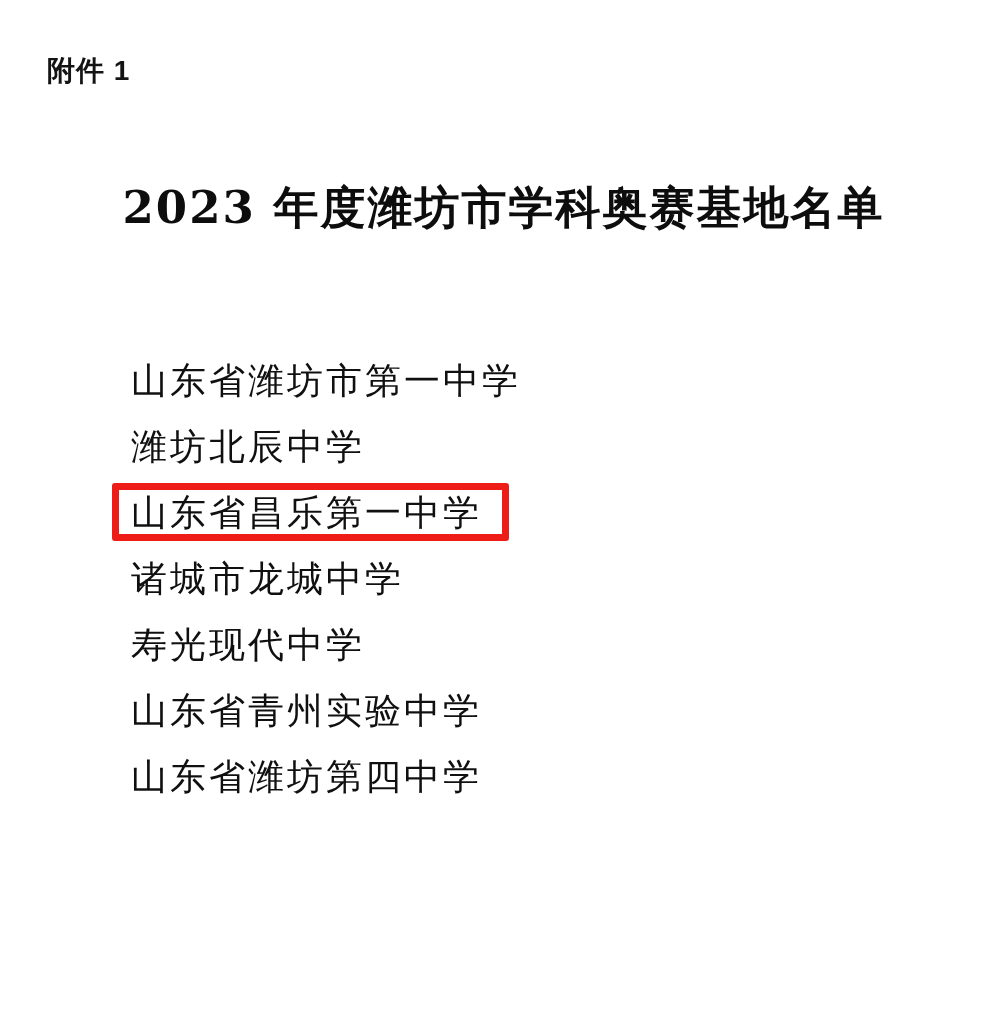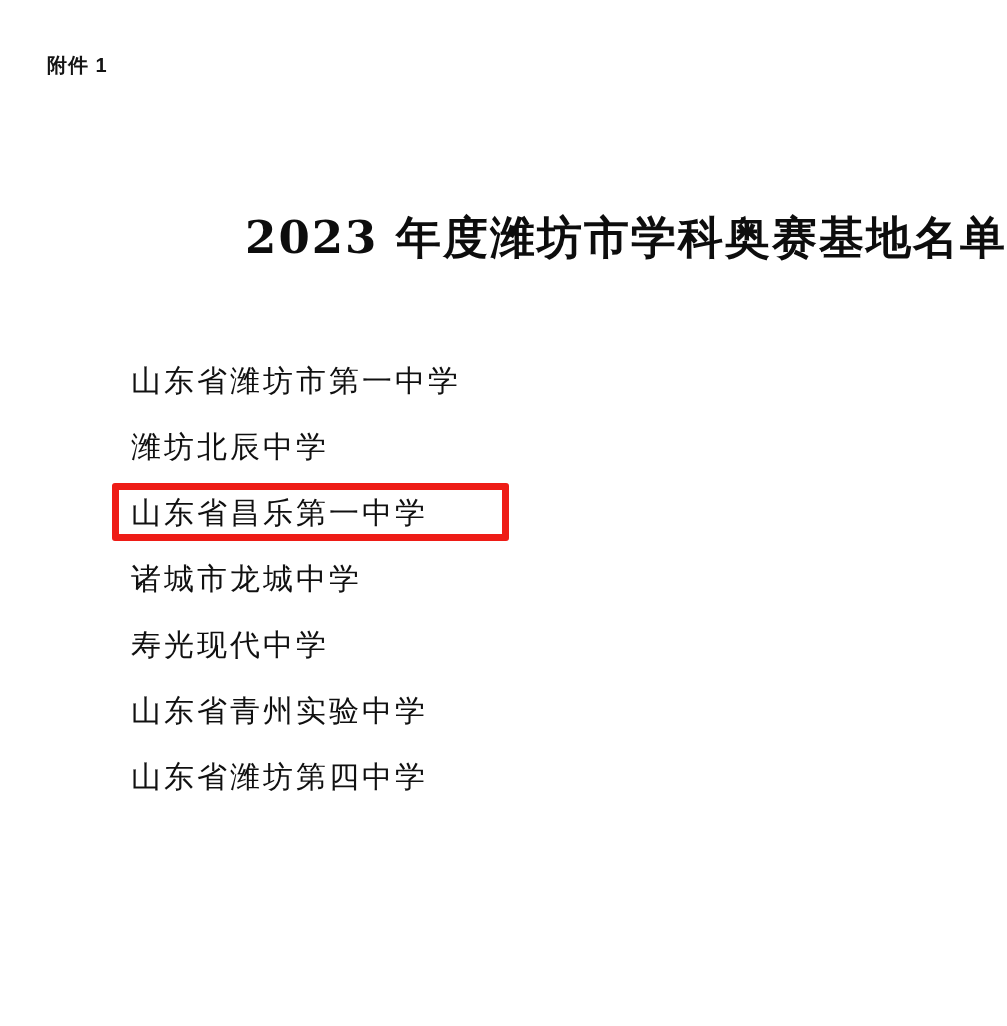--- a/index.html
+++ b/index.html
@@ -19,48 +19,47 @@
     position: relative;
     width: 1007px;
     height: 1026px;
     background: #ffffff;
   }
   .attachment-label {
     position: absolute;
     left: 47px;
     top: 52px;
     font-family: "Liberation Sans", "DejaVu Sans", sans-serif;
-    font-size: 20px;
+    font-size: 28px;
     font-weight: 700;
     letter-spacing: 1px;
     color: #141414;
   }
   .doc-title {
     position: absolute;
     left: 0;
     right: 0;
     top: 178px;
-    text-align: right;
+    text-align: center;
     font-family: "DejaVu Serif", "Liberation Serif", serif;
     font-size: 45px;
     font-weight: 700;
     letter-spacing: 2px;
     color: #0d0d0d;
-    margin-top: 30px;
   }
   .school-list {
     position: absolute;
     left: 131px;
     top: 348px;
     width: 700px;
   }
   .school-item {
     position: relative;
     font-family: Liberation Serif, serif;
-    font-size: 30px;
+    font-size: 36px;
     line-height: 66px;
     letter-spacing: 3px;
     color: #101010;
     white-space: nowrap;
   }
   .school-item .text {
     position: relative;
     z-index: 2;
   }
   .school-item.highlighted {

